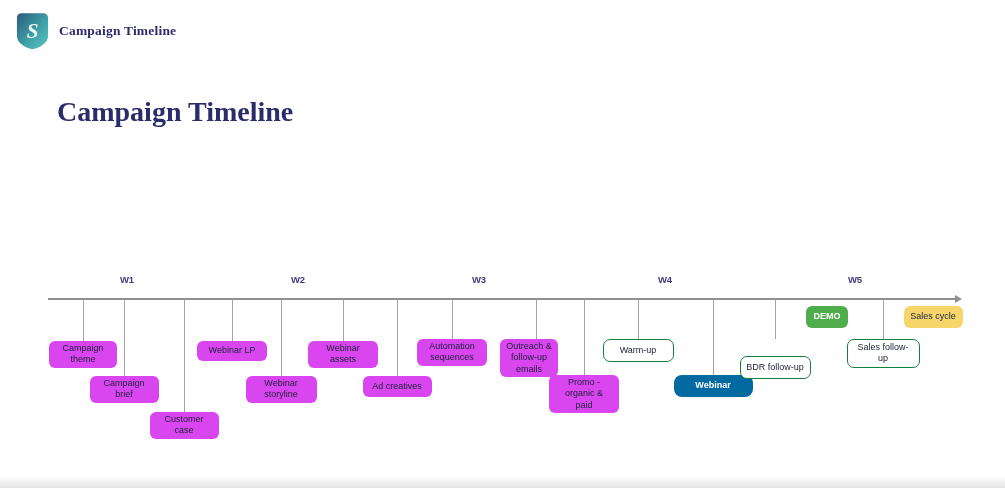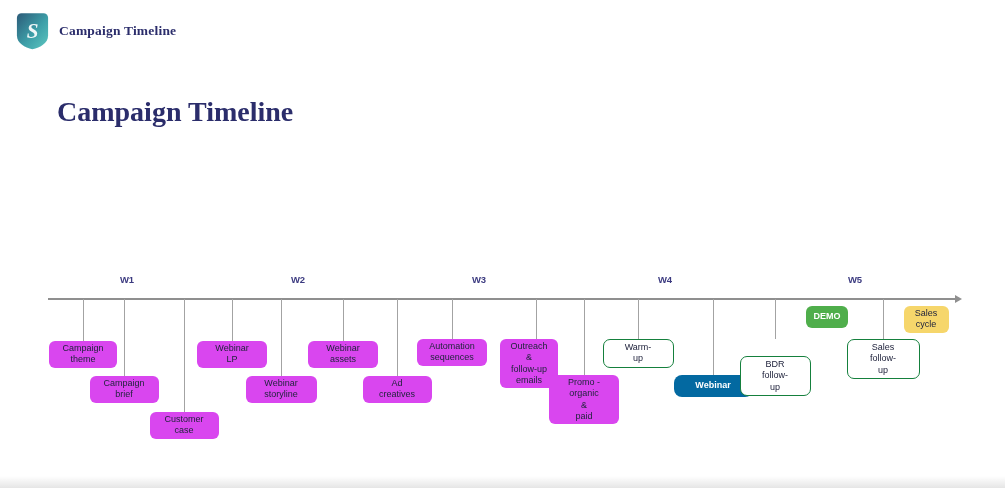--- a/index.html
+++ b/index.html
@@ -75,21 +75,21 @@
   .box {
     position: absolute;
     display: flex;
     align-items: center;
     justify-content: center;
     text-align: center;
     font-size: 9px;
     line-height: 1.25;
     color: #21243d;
     border-radius: 6px;
-    padding: 2px 19px;
+    padding: 2px 5px;
     white-space: pre-line;
   }
   .box.lightblue { background: #d946ef; }
   .box.white { background: #ffffff; border: 1px solid #15803d; border-radius: 7px; }
   .box.navy { background: #0369a1; color: #ffffff; font-weight: 700; border-radius: 8px; }
   .box.green { background: #4fae4b; color: #ffffff; font-weight: 700; }
   .box.yellow { background: #f6d66b; }
 
   .bottom-shade {
     position: absolute;
@@ -153,17 +153,17 @@
 sequences</div>
       <div class="box lightblue" style="left: 500px; top: 339px; width: 58px; min-height: 24px;">Outreach &amp;
 follow-up emails</div>
       <div class="box lightblue" style="left: 549px; top: 375px; width: 70px; min-height: 24px;">Promo - organic &amp;
 paid</div>
       <div class="box white" style="left: 602.5px; top: 339px; width: 71px; min-height: 23px;">Warm-up</div>
       <div class="box navy" style="left: 673.5px; top: 375px; width: 79px; min-height: 22px;">Webinar</div>
       <div class="box white" style="left: 739.5px; top: 339px; width: 71px; min-height: 23px; margin-top: 17px;">BDR follow-up</div>
       <div class="box green" style="left: 806px; top: 306px; width: 42px; min-height: 22px;">DEMO</div>
       <div class="box white" style="left: 846.5px; top: 339px; width: 73px; min-height: 23px;">Sales follow-up</div>
-      <div class="box yellow" style="left: 903.5px; top: 306px; width: 45px; min-height: 22px;">Sales cycle</div>
+      <div class="box yellow" style="left: 903.5px; top: 306px; width: 59px; min-height: 22px;">Sales cycle</div>
     </div>
 
   <div class="bottom-shade"></div>
 </div>
 
 </body></html>

